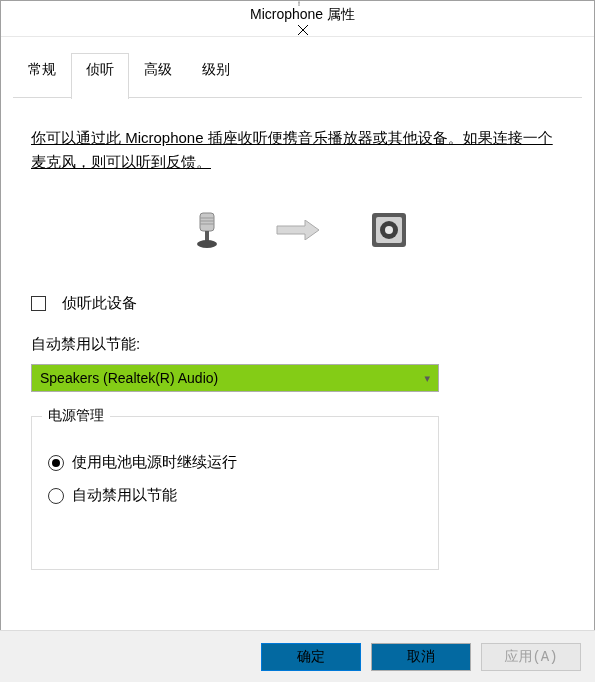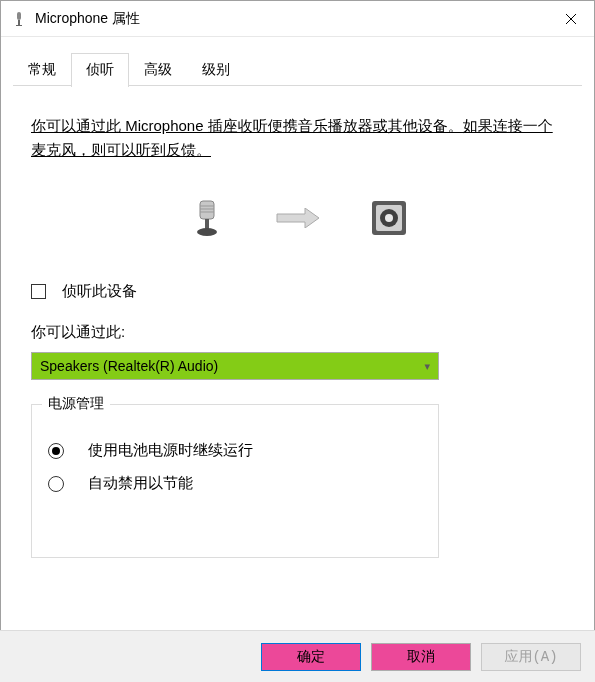--- a/index.html
+++ b/index.html
@@ -9,39 +9,40 @@
       font-family: 'Microsoft YaHei', 'Segoe UI', sans-serif;
       font-size: 13px; color: #000;
       border: 1px solid #a0a0a0;
       overflow: hidden;
     }
     .titlebar {
       height: 36px;
       display: flex; align-items: center;
       padding-left: 10px;
       border-bottom: 1px solid #e8e8e8;
+      flex-direction: column;
     }
     .titlebar .ticon { width: 16px; height: 16px; margin-right: 8px; }
     .titlebar .ttext { flex: 1; font-size: 14px; }
     .titlebar .close {
       width: 46px; height: 100%;
       display: flex; align-items: center; justify-content: center;
     }
     .tabs {
       margin: 16px 12px 0 12px;
       display: flex; position: relative;
     }
     .tabs::after {
       content: ''; position: absolute; left: 0; right: 0; bottom: 0;
       height: 1px; background: #d9d9d9; z-index: 1;
     }
     .tab {
       padding: 7px 14px; font-size: 14px;
       border: 1px solid transparent; border-bottom: none;
-      position: relative; z-index: 2; margin-bottom: 0;
+      position: relative; z-index: 2; margin-bottom: 12px;
       cursor: pointer;
     }
     .tab.active {
       border-color: #d9d9d9; background: #fff;
       margin-bottom: -1px;
     }
     .content {
       padding: 28px 30px 10px 30px;
     }
     .desc { font-size: 15px; line-height: 1.6; margin-bottom: 36px; text-decoration: underline; }
@@ -71,41 +72,41 @@
       position: relative;
       border: 1px solid #dcdcdc;
       padding: 36px 16px 50px 16px;
       width: 408px;
     }
     .fieldset .legend {
       position: absolute; top: -10px; left: 10px;
       background: #fff; padding: 0 6px; font-size: 14px;
     }
     .radio-row {
-      display: flex; align-items: center; gap: 24px;
+      display: flex; align-items: center; gap: 8px;
       font-size: 15px; margin-bottom: 14px;
     }
     .radio {
       width: 16px; height: 16px; border-radius: 50%;
       border: 1px solid #333; display: flex;
       align-items: center; justify-content: center;
     }
     .radio.sel::after {
       content: ''; width: 8px; height: 8px; border-radius: 50%; background: #000;
     }
     .btnbar {
       position: absolute; bottom: 0; left: 0; right: 0;
       height: 52px; background: #f0f0f0;
       border-top: 1px solid #dcdcdc;
       display: flex; align-items: center; justify-content: flex-end;
       padding-right: 14px; gap: 10px;
     }
     .btn {
       width: 100px; height: 28px;
-      border: 1px solid #adadad; background: #ec4899;
+      border: 1px solid #adadad; background: #0369a1;
       font-size: 14px; display: flex; align-items: center; justify-content: center;
       cursor: pointer;
     }
     .btn.primary { border-color: #0078d7; }
     .btn.disabled { color: #a0a0a0; border-color: #c8c8c8; background: #e8e8e8; cursor: default; font-family: Liberation Mono, monospace; }
   </style>
 </head>
 <body>
 
 <div class="titlebar">
@@ -150,21 +151,21 @@
       <circle cx="20" cy="20" r="9" fill="#404040"></circle>
       <circle cx="20" cy="20" r="4" fill="#e8e8e8"></circle>
     </svg>
   </div>
 
   <label class="chk-row">
     <span class="chk"></span>
     <span>侦听此设备</span>
   </label>
 
-  <div class="plabel">你可以通过此:</div>
+  <div class="plabel">自动禁用以节能:</div>
 
   <div class="select">
     <span>Speakers (Realtek(R) Audio)</span>
     <span class="arr">▾</span>
   </div>
 
   <div class="fieldset">
     <span class="legend">电源管理</span>
     <label class="radio-row">
       <span class="radio sel"></span>

